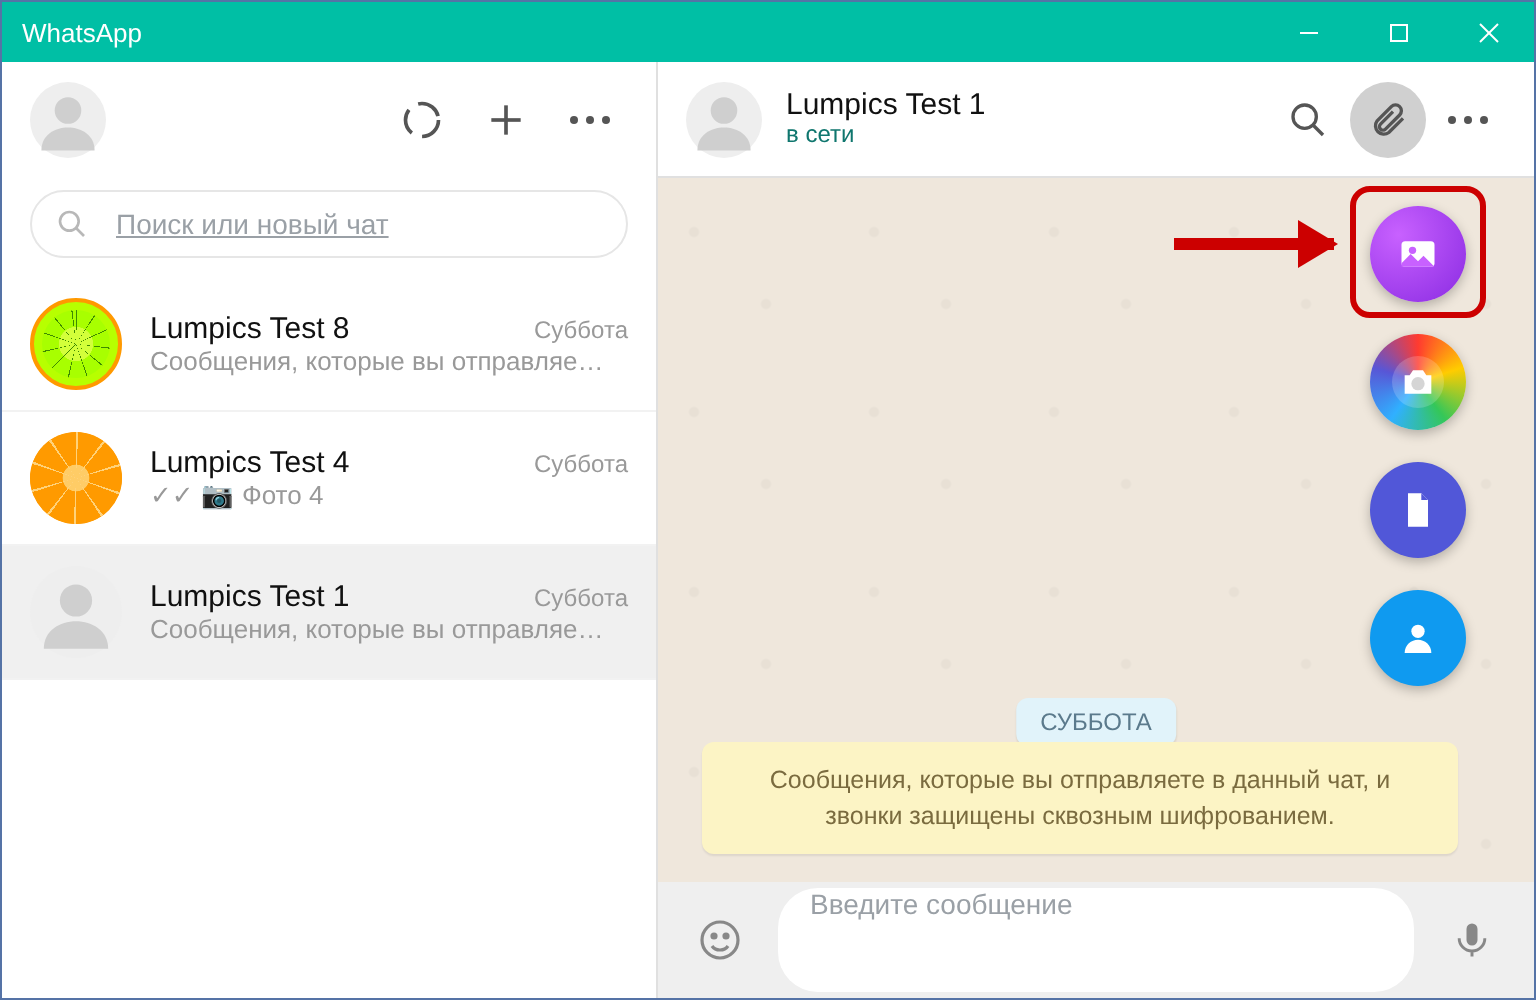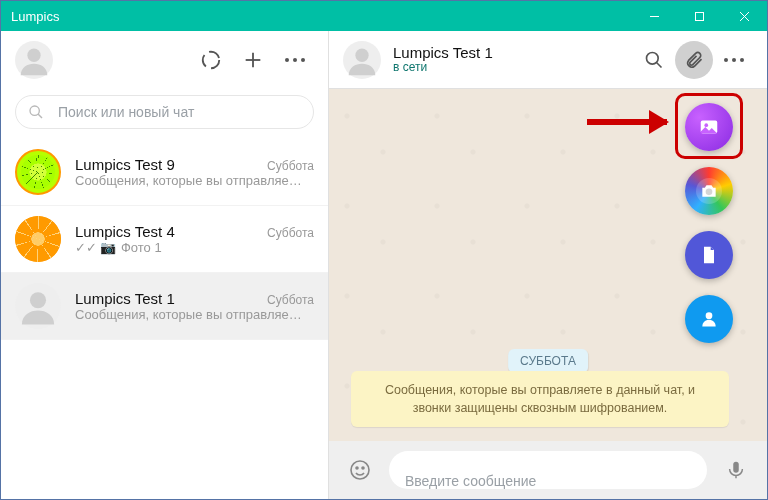--- a/index.html
+++ b/index.html
@@ -9,21 +9,21 @@
 .win-btn { width: 45px; height: 30px; display: flex; align-items: center; justify-content: center; cursor: pointer; }
 .win-btn svg { stroke: #fff; fill: none; }
 .app-body { display: flex; height: calc(100% - 30px); }
 .left-panel { width: 328px; border-right: 1px solid #e0e0e0; display: flex; flex-direction: column; background: #fff; }
 .left-header { height: 58px; display: flex; align-items: center; padding: 0 14px; gap: 4px; }
 .avatar-sm { width: 38px; height: 38px; border-radius: 50%; background: #eee; display: flex; align-items: center; justify-content: center; flex-shrink: 0; }
 .avatar-sm svg { fill: #cfcfcf; }
 .left-header-spacer { flex: 1; }
 .hdr-icon-btn { width: 38px; height: 38px; display: flex; align-items: center; justify-content: center; cursor: pointer; color: #555; }
 .search-wrap { padding: 6px 14px 10px; }
-.search-box { background: #fff; border: 1px solid #e6e6e6; border-radius: 18px; height: 34px; display: flex; align-items: center; padding: 0 12px; gap: 14px; color: #9aa0a6; }
+.search-box { background: #fff; border: 1px solid #e6e6e6; border-radius: 18px; height: 34px; display: flex; align-items: center; padding: 0 12px; gap: 14px; color: #9aa0a6; text-decoration: underline; }
 .search-box input { border: none; outline: none; flex: 1; font-size: 14px; background: transparent; color: #333; }
 .search-box input::placeholder { color: #9aa0a6; }
 .chat-list { flex: 1; overflow-y: auto; }
 .chat-item { display: flex; align-items: center; padding: 10px 14px; gap: 14px; cursor: pointer; border-bottom: 1px solid #f2f2f2; }
 .chat-item.selected { background: #f0f0f0; }
 .chat-avatar { width: 46px; height: 46px; border-radius: 50%; background: #eee; flex-shrink: 0; display: flex; align-items: center; justify-content: center; }
 .chat-avatar svg { fill: #cfcfcf; }
 .chat-avatar.lime { background: radial-gradient(circle, #b7ff00 0%, #b7ff00 100%); position: relative; border: 2px solid #ff9900; overflow: hidden; }
 .chat-avatar.lime::before { content: ""; position: absolute; inset: 4px; border-radius: 50%; background:
   repeating-conic-gradient(#3f8a00 0deg 2deg, transparent 2deg 32deg),
@@ -44,41 +44,41 @@
 .chat-header .contact-name { font-size: 15px; color: #111; font-weight: 500; line-height: 1.15; }
 .chat-header .contact-status { font-size: 12px; color: #0f766e; line-height: 1.15; }
 .chat-header-icons { margin-left: auto; display: flex; align-items: center; gap: 2px; }
 .attach-active { width: 38px; height: 38px; border-radius: 50%; background: #d0d0d0; display: flex; align-items: center; justify-content: center; }
 .messages-area { flex: 1; position: relative; overflow: hidden; background-color: #efe7dc; background-image:
   radial-gradient(circle at 20% 30%, rgba(0,0,0,0.03) 0 2px, transparent 3px),
   radial-gradient(circle at 60% 70%, rgba(0,0,0,0.03) 0 2px, transparent 3px); background-size: 90px 90px; }
 .date-badge { position: absolute; top: 260px; left: 50%; transform: translateX(-50%); background: #e1f3fa; color: #5b7a8c; font-size: 12px; padding: 5px 12px; border-radius: 6px; box-shadow: 0 1px 1px rgba(0,0,0,0.08); }
 .security-msg { position: absolute; bottom: 14px; left: 22px; right: 38px; background: #fcf4c5; color: #7a6b3f; font-size: 12.5px; text-align: center; padding: 10px 30px; border-radius: 6px; box-shadow: 0 1px 1px rgba(0,0,0,0.08); line-height: 1.45; }
 .input-bar { height: 58px; background: #efefef; display: flex; align-items: center; padding: 0 12px; gap: 10px; }
-.input-box { flex: 1; background: #fff; border-radius: 20px; height: 38px; display: flex; align-items: flex-end; padding: 0 16px; }
+.input-box { flex: 1; background: #fff; border-radius: 20px; height: 52px; display: flex; align-items: flex-start; padding: 0 16px; }
 .input-box input { border: none; outline: none; flex: 1; font-size: 14px; background: transparent; }
 .input-box input::placeholder { color: #9aa0a6; }
 .attach-menu { position: absolute; right: 34px; top: 14px; display: flex; flex-direction: column; gap: 16px; align-items: center; }
 .fab { width: 48px; height: 48px; border-radius: 50%; display: flex; align-items: center; justify-content: center; box-shadow: 0 2px 6px rgba(0,0,0,0.25); cursor: pointer; }
 .fab svg { fill: #fff; }
 .fab.gallery { background: radial-gradient(circle at 30% 30%, #c861ff, #8a2be2); }
 .fab.camera { background: conic-gradient(#ff3b30, #ffcc00, #34c759, #30b0ff, #5856d6, #ff3b30); position: relative; }
 .fab.camera::after { content:""; position:absolute; width:26px; height:26px; border-radius:50%; background: rgba(255,255,255,0.18); }
 .fab.document { background: #5157d8; }
 .fab.contact { background: #0f9af0; }
 .highlight-box { position: absolute; right: 24px; top: 4px; width: 68px; height: 66px; border: 3px solid #c00; border-radius: 10px; pointer-events: none; }
 .arrow { position: absolute; right: 100px; top: 30px; }
 .arrow-line { width: 80px; height: 6px; background: #c00; }
 .arrow-head { position: absolute; right: -2px; top: -9px; width: 0; height: 0; border-left: 20px solid #c00; border-top: 12px solid transparent; border-bottom: 12px solid transparent; }
 </style>
 </head>
 <body>
 
 <div class="titlebar">
-  <span class="titlebar-title">Lumpics</span>
+  <span class="titlebar-title">WhatsApp</span>
   <div class="win-btn">
       <svg width="11" height="11">
         <line x1="1" y1="5.5" x2="10" y2="5.5" stroke-width="1"></line>
       </svg>
     </div>
   <div class="win-btn">
       <svg width="11" height="11">
         <rect x="1.5" y="1.5" width="8" height="8" stroke-width="1"></rect>
       </svg>
     </div>
@@ -127,38 +127,38 @@
           </svg>
         <input placeholder="Поиск или новый чат" style="">
       </div>
     </div>
     <div class="chat-list">
 
       <div class="chat-item">
         <div class="chat-avatar lime"></div>
         <div class="chat-info">
           <div class="chat-top">
-            <span class="chat-name">Lumpics Test 9</span>
+            <span class="chat-name">Lumpics Test 8</span>
             <span class="chat-time">Суббота</span>
           </div>
           <div class="chat-preview">Сообщения, которые вы отправляе…</div>
         </div>
       </div>
 
       <div class="chat-item">
         <div class="chat-avatar orange"></div>
         <div class="chat-info">
           <div class="chat-top">
             <span class="chat-name">Lumpics Test 4</span>
             <span class="chat-time">Суббота</span>
           </div>
           <div class="chat-preview">
             <span class="ticks">✓✓</span>
             <span class="cam">📷</span>
-            <span>Фото 1</span>
+            <span>Фото 4</span>
           </div>
         </div>
       </div>
 
       <div class="chat-item selected">
         <div class="chat-avatar">
           <svg width="46" height="46" viewBox="0 0 40 40">
               <circle cx="20" cy="15" r="7"></circle>
               <path d="M6 36c0-8 7-12 14-12s14 4 14 12"></path>
             </svg>

